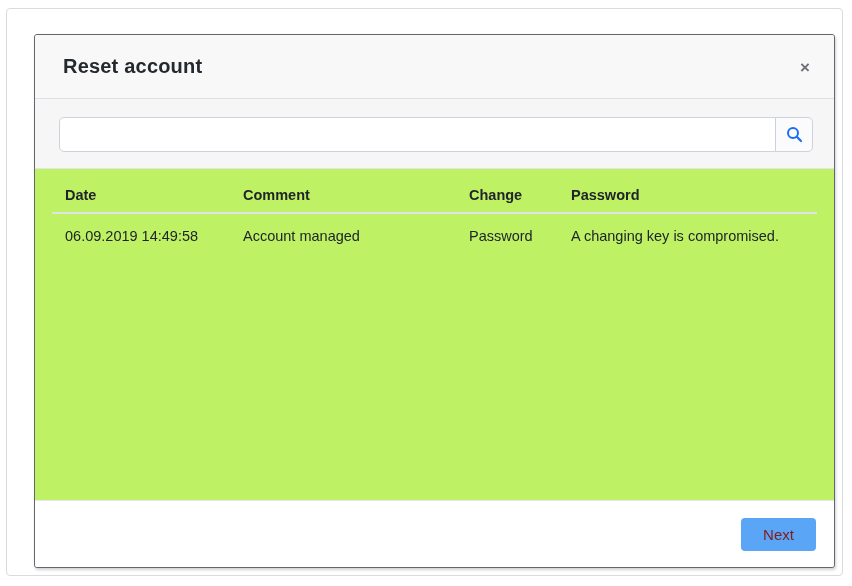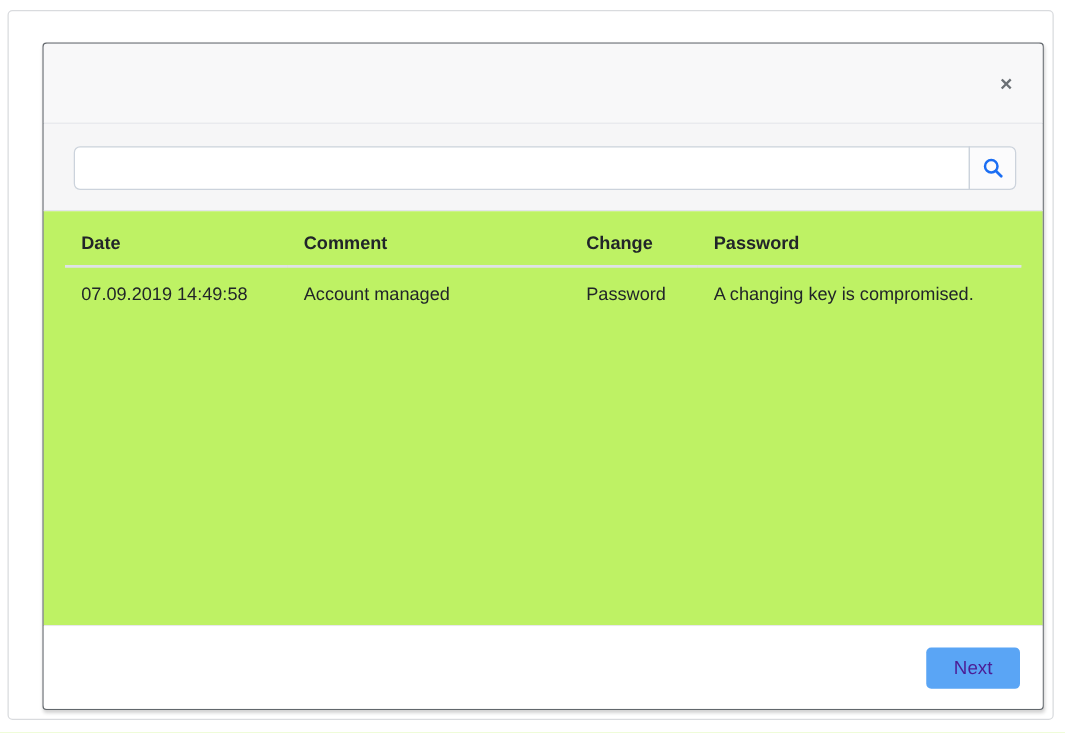--- a/index.html
+++ b/index.html
@@ -59,33 +59,34 @@
   td { padding:14px 13px; vertical-align:middle; }
   tbody tr + tr td { border-top:1px solid #e7eaed; }
 
   .modal-footer {
     flex:0 0 67px; background:#ffffff; border-top:1px solid #e8e8ea;
     border-radius:0 0 3px 3px;
     display:flex; align-items:flex-start; justify-content:flex-end;
     padding:17px 18px 0 18px;
   }
   .next-btn {
-    background:#5aa5f5; color:#4c1d95; border:none; border-radius:4px;
+    background:#5aa5f5; color:#7f1d1d; border:none; border-radius:4px;
     height:33px; min-width:75px; padding:0 20px;
     font-size:15px; font-family:"Liberation Sans", sans-serif;
     cursor:pointer;
   }
 </style>
 </head>
 <body>
 
 <div class="window-frame">
   <div class="modal">
 
     <div class="modal-header">
+      <div class="modal-title">Reset account</div>
       <button class="close-btn">
         <span>×</span>
       </button>
     </div>
 
     <div class="search-section">
       <div class="input-group">
         <input class="search-input" type="text" placeholder="" style="">
         <button class="search-btn">
           <span style="display:flex;">
@@ -109,21 +110,21 @@
         <thead>
           <tr>
             <th>Date</th>
             <th>Comment</th>
             <th>Change</th>
             <th>Password</th>
           </tr>
         </thead>
         <tbody>
           <tr>
-            <td>07.09.2019 14:49:58</td>
+            <td>06.09.2019 14:49:58</td>
             <td>Account managed</td>
             <td>Password</td>
             <td>A changing key is compromised.</td>
           </tr>
         </tbody>
       </table>
     </div>
 
     <div class="modal-footer">
       <button class="next-btn">Next</button>

